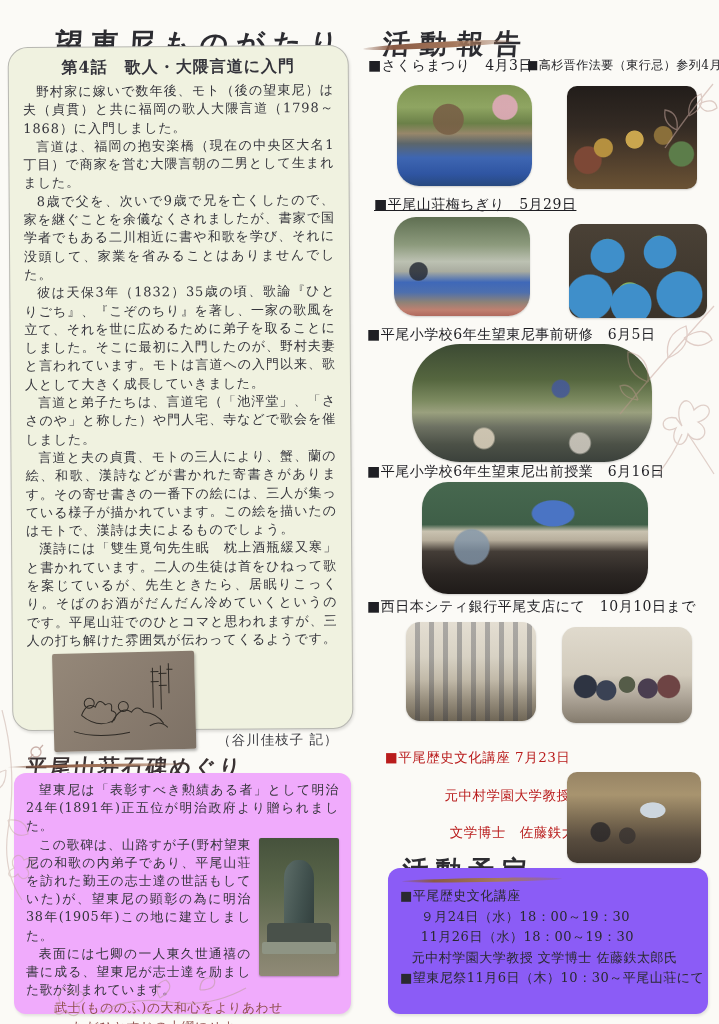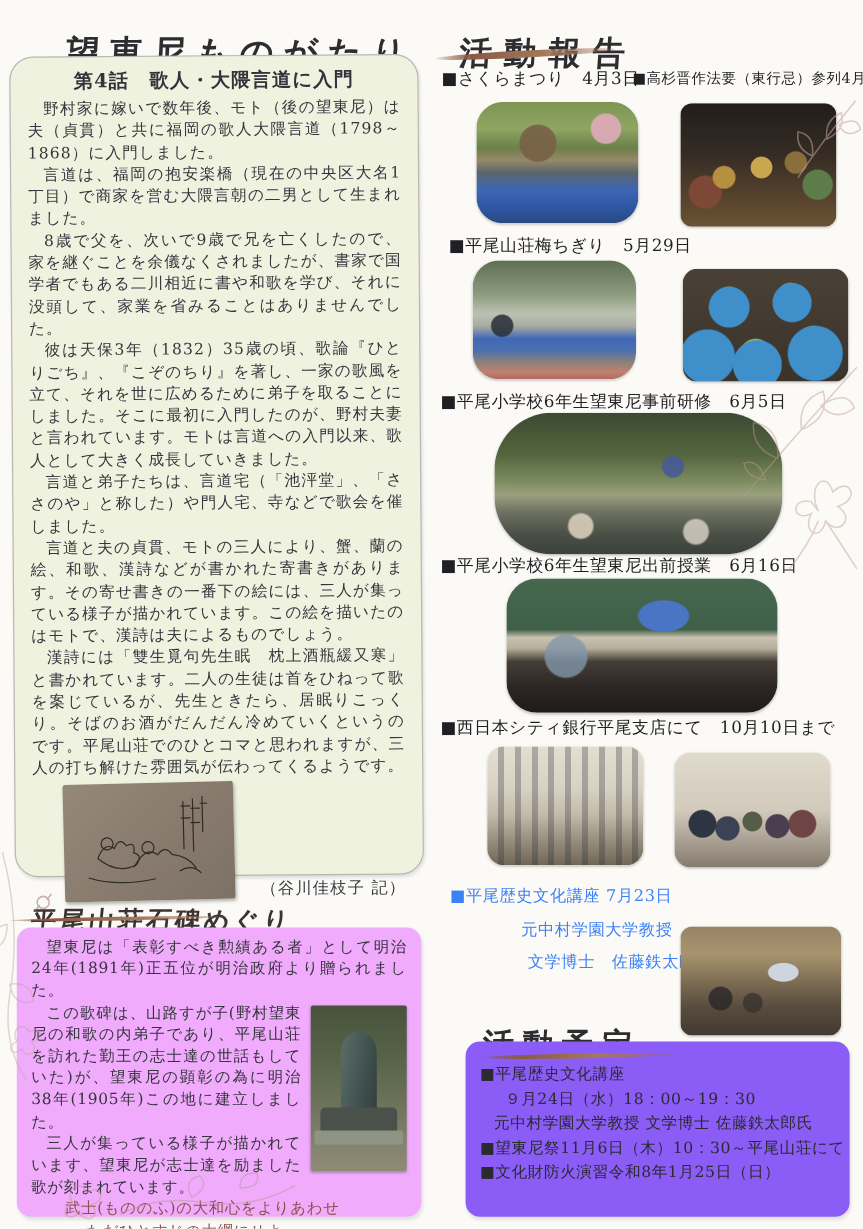--- a/index.html
+++ b/index.html
@@ -97,21 +97,21 @@
     radial-gradient(circle at 82% 62%,#6e4444 0 9%,transparent 10%),
     linear-gradient(180deg,#e0dacd 0%,#d2cbbc 50%,#aaa194 76%,#847b6d 100%);}
   .ph-lecture{left:567px;top:772px;width:134px;height:91px;border-radius:10px;
     background:radial-gradient(ellipse at 64% 42%,#cdd6de 0 10%,transparent 11%),
     radial-gradient(circle at 25% 66%,rgba(40,38,40,.8) 0 8%,transparent 9%),
     radial-gradient(circle at 45% 70%,rgba(55,50,48,.8) 0 8%,transparent 9%),
     linear-gradient(180deg,#978465 0%,#a8946f 25%,#7b6b52 52%,#584c3e 74%,#423930 100%);}
 
   
   .lecture-block{position:absolute;left:367px;top:730px;width:300px;}
-  .lecture-block p{margin:8px;font-size:13.5px;line-height:19.5px;letter-spacing:0.5px;color:#3b82f6;white-space:nowrap;}
+  .lecture-block p{margin:18px;font-size:13.5px;line-height:19.5px;letter-spacing:0.5px;color:#b91c1c;white-space:nowrap;}
   .lec-2{padding-left:0.9em;}
   .lec-3{padding-left:4.4em;}
   .lec-4{padding-left:4.8em;}
 
   
   .schedule-box{left:388px;top:868px;width:320px;height:146px;background:#8b5cf6;border-radius:12px;
     padding:8px 12px;box-shadow:1px 2px 3px rgba(0,0,0,.10);}
   .schedule-box p{margin:0;font-size:13px;line-height:20.5px;letter-spacing:0.5px;color:#2a2a30;white-space:nowrap;}
   .ind-a{padding-left:1.6em;}
   .ind-b{padding-left:0.9em;}
@@ -161,35 +161,35 @@
   <div class="stroke stone-stroke"></div>
 
   <section class="box stone-box">
     <p>望東尼は「表彰すべき勲績ある者」として明治24年(1891年)正五位が明治政府より贈られました。</p>
     <div class="monument">
       <div class="monument-stone"></div>
       <div class="monument-base"></div>
       <div class="monument-plinth"></div>
     </div>
     <p>この歌碑は、山路すが子(野村望東尼の和歌の内弟子であり、平尾山荘を訪れた勤王の志士達の世話もしていた)が、望東尼の顕彰の為に明治38年(1905年)この地に建立しました。</p>
-    <p>三人が集っている様子が描かれています、望東尼が志士達を励ました歌が刻まれています。</p>
+    <p>表面には七卿の一人東久世通禧の書に成る、望東尼が志士達を励ました歌が刻まれています。</p>
     <p class="poem poem-1">武士(もののふ)の大和心をよりあわせ</p>
     <p class="poem poem-2">ただひとすじの大綱にせよ</p>
 
   </section>
 
   <h1 class="brush report-title">活動報告</h1>
   <div class="stroke report-stroke"></div>
 
   <div class="cap" style="left:368px;top:57px;">■さくらまつり　4月3日</div>
   <div class="cap cap-s" style="left:527px;top:57px;">■高杉晋作法要（東行忌）参列4月14日</div>
   <div class="ph ph-sakura"></div>
   <div class="ph ph-takasugi"></div>
 
-  <div class="cap" style="left:374px;top:196px;">■平尾山荘梅ちぎり　5月29日</div>
+  <div class="cap" style="left:374px;top:196px;text-decoration:underline;">■平尾山荘梅ちぎり　5月29日</div>
   <div class="ph ph-ume"></div>
   <div class="ph ph-buckets"></div>
 
   <div class="cap" style="left:367px;top:326px;">■平尾小学校6年生望東尼事前研修　6月5日</div>
   <div class="ph ph-kenshu"></div>
 
   <div class="cap" style="left:367px;top:463px;">■平尾小学校6年生望東尼出前授業　6月16日</div>
   <div class="ph ph-classroom"></div>
 
   <div class="cap" style="left:367px;top:598px;">■西日本シティ銀行平尾支店にて　10月10日まで</div>
@@ -201,23 +201,23 @@
     <p class="lec-3">元中村学園大学教授</p>
     <p class="lec-4">文学博士　佐藤鉄太郎氏</p>
   </div>
   <div class="ph ph-lecture"></div>
 
   <h1 class="brush schedule-title">活動予定</h1>
   <section class="box schedule-box">
     <div class="sched-stroke"></div>
     <p>■平尾歴史文化講座</p>
     <p class="ind-a">９月24日（水）18：00～19：30</p>
+    <p class="ind-a">11月26日（水）18：00～19：30</p>
     <p class="ind-b">元中村学園大学教授 文学博士 佐藤鉄太郎氏</p>
     <p>■望東尼祭11月6日（木）10：30～平尾山荘にて</p>
-    <p>■文化財防火演習令和8年1月25日（日）</p>
   </section>
 
   <div class="deco" style="left:655px;top:78px;">
     <svg width="64" height="72" viewBox="0 0 64 72">
         <g stroke="#c5a69d" fill="none" stroke-width="1.3">
       <path d="M10 70 Q30 40 58 6"></path>
           <path d="M22 52 q-14 -6 -12 -20 q14 2 12 20"></path>
       <path d="M34 38 q-2 -16 12 -22 q4 14 -12 22"></path>
           <path d="M44 26 q16 -8 18 4 q-12 8 -18 -4"></path>
     </g>

